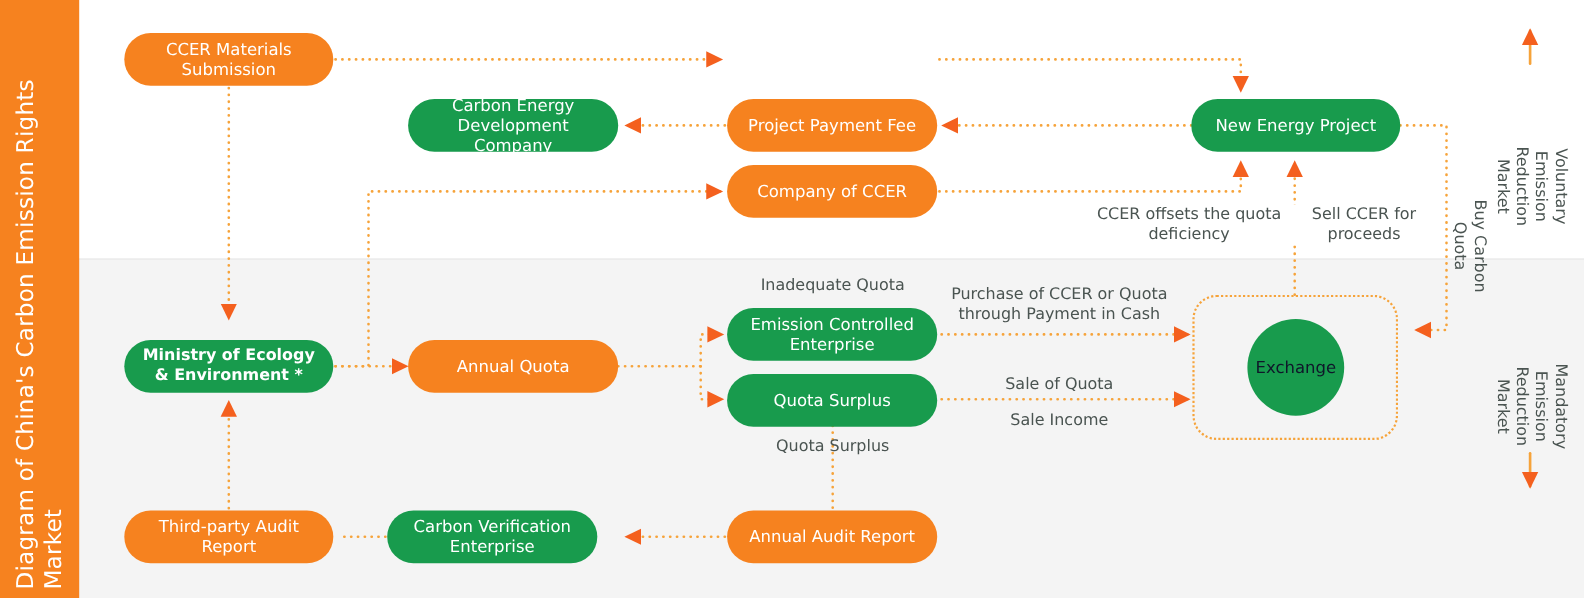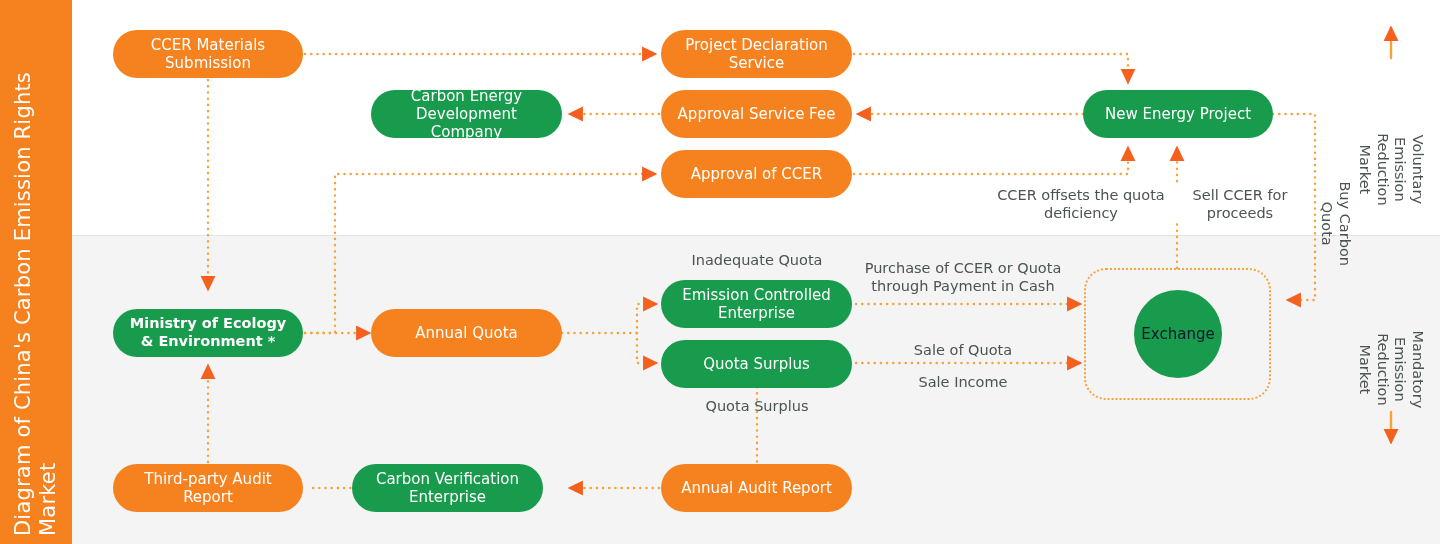--- a/index.html
+++ b/index.html
@@ -147,26 +147,24 @@
     <div class="sidebar-title">Diagram of China's Carbon Emission
 Rights Market</div>
   </div>
 
   <div class="node orange" style="left:113px;top:30px;width:190px;height:48px;">CCER Materials
 Submission</div>
 
   <div class="node green" style="left:371px;top:90px;width:191px;height:48px;">Carbon Energy
 Development Company</div>
 
-  <div class="node orange" style="left:661px;top:30px;width:191px;height:48px;">Project Declaration
-Service</div>
-
-  <div class="node orange" style="left:661px;top:90px;width:191px;height:48px;">Approval Service Fee</div>
-
-  <div class="node orange" style="left:661px;top:150px;width:191px;height:48px;">Approval of CCER</div>
+
+  <div class="node orange" style="left:661px;top:90px;width:191px;height:48px;">Project Payment Fee</div>
+
+  <div class="node orange" style="left:661px;top:150px;width:191px;height:48px;">Company of CCER</div>
 
   <div class="node green" style="left:1083px;top:90px;width:190px;height:48px;">New Energy Project</div>
 
   <div class="node green" style="left:113px;top:309px;width:190px;height:48px;font-size:14.5px;font-weight:bold;">Ministry of
 Ecology &amp; Environment *</div>
 
   <div class="node orange" style="left:371px;top:309px;width:191px;height:48px;">Annual Quota</div>
 
   <div class="node green" style="left:661px;top:280px;width:191px;height:48px;">Emission Controlled
 Enterprise</div>

